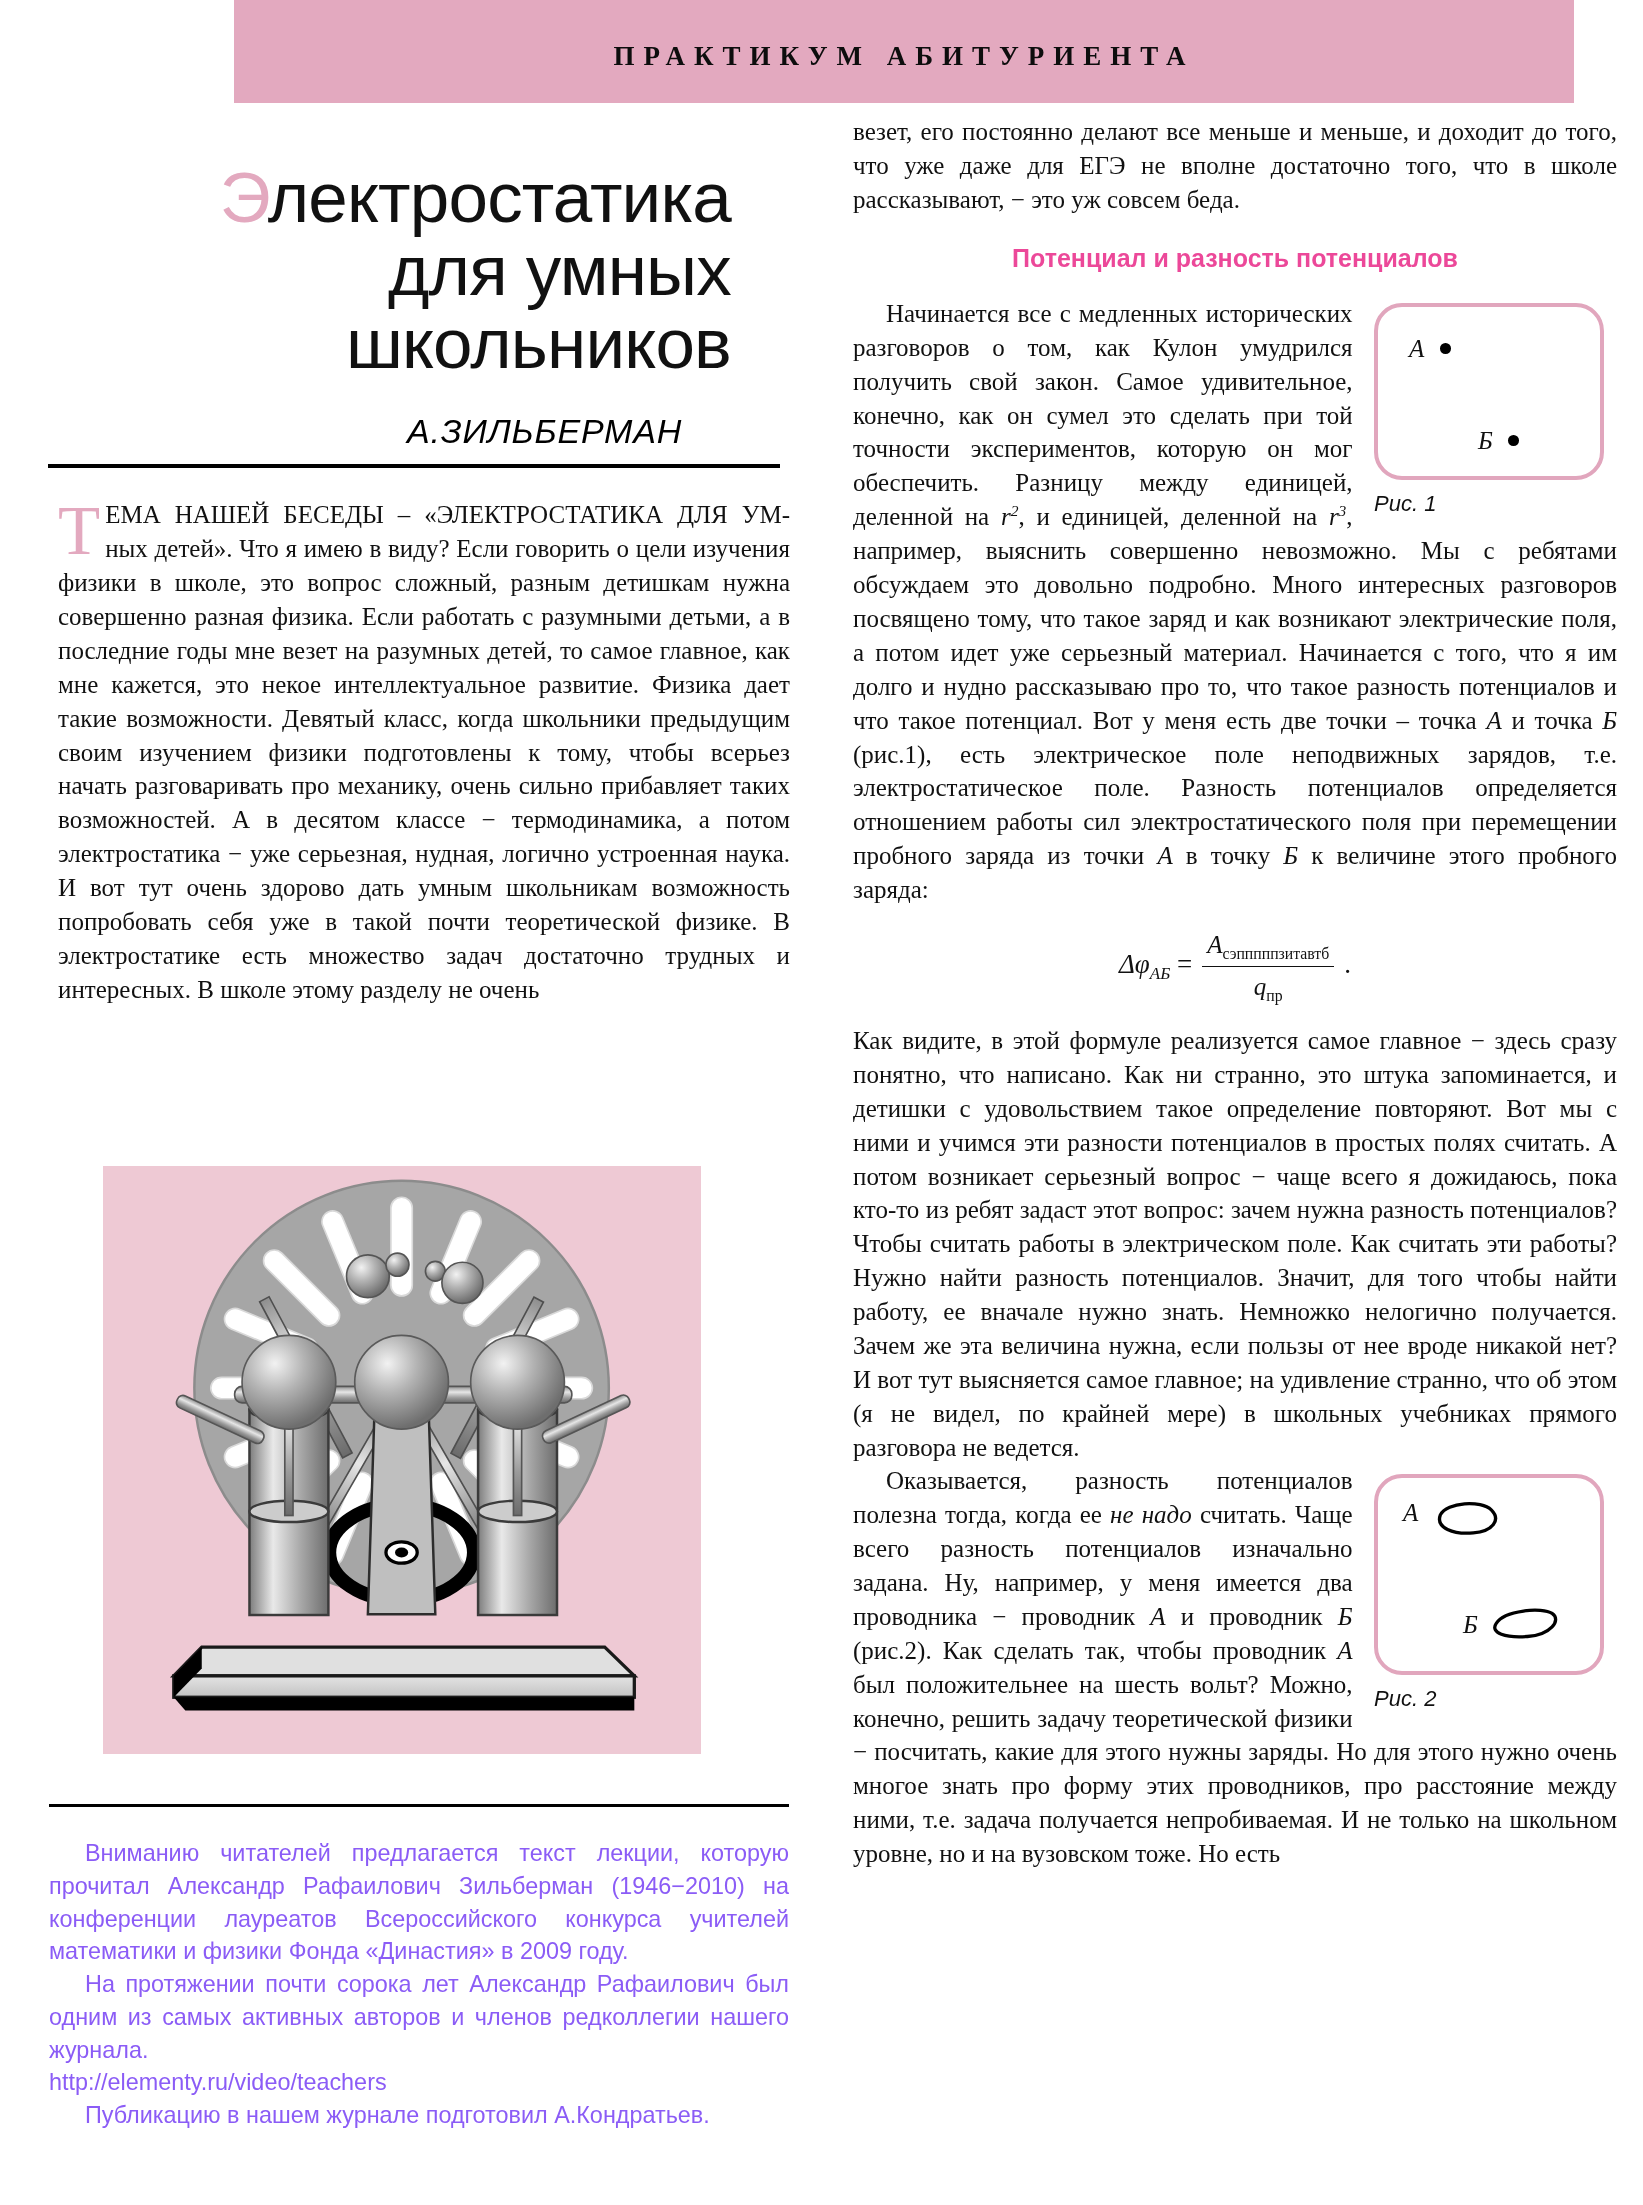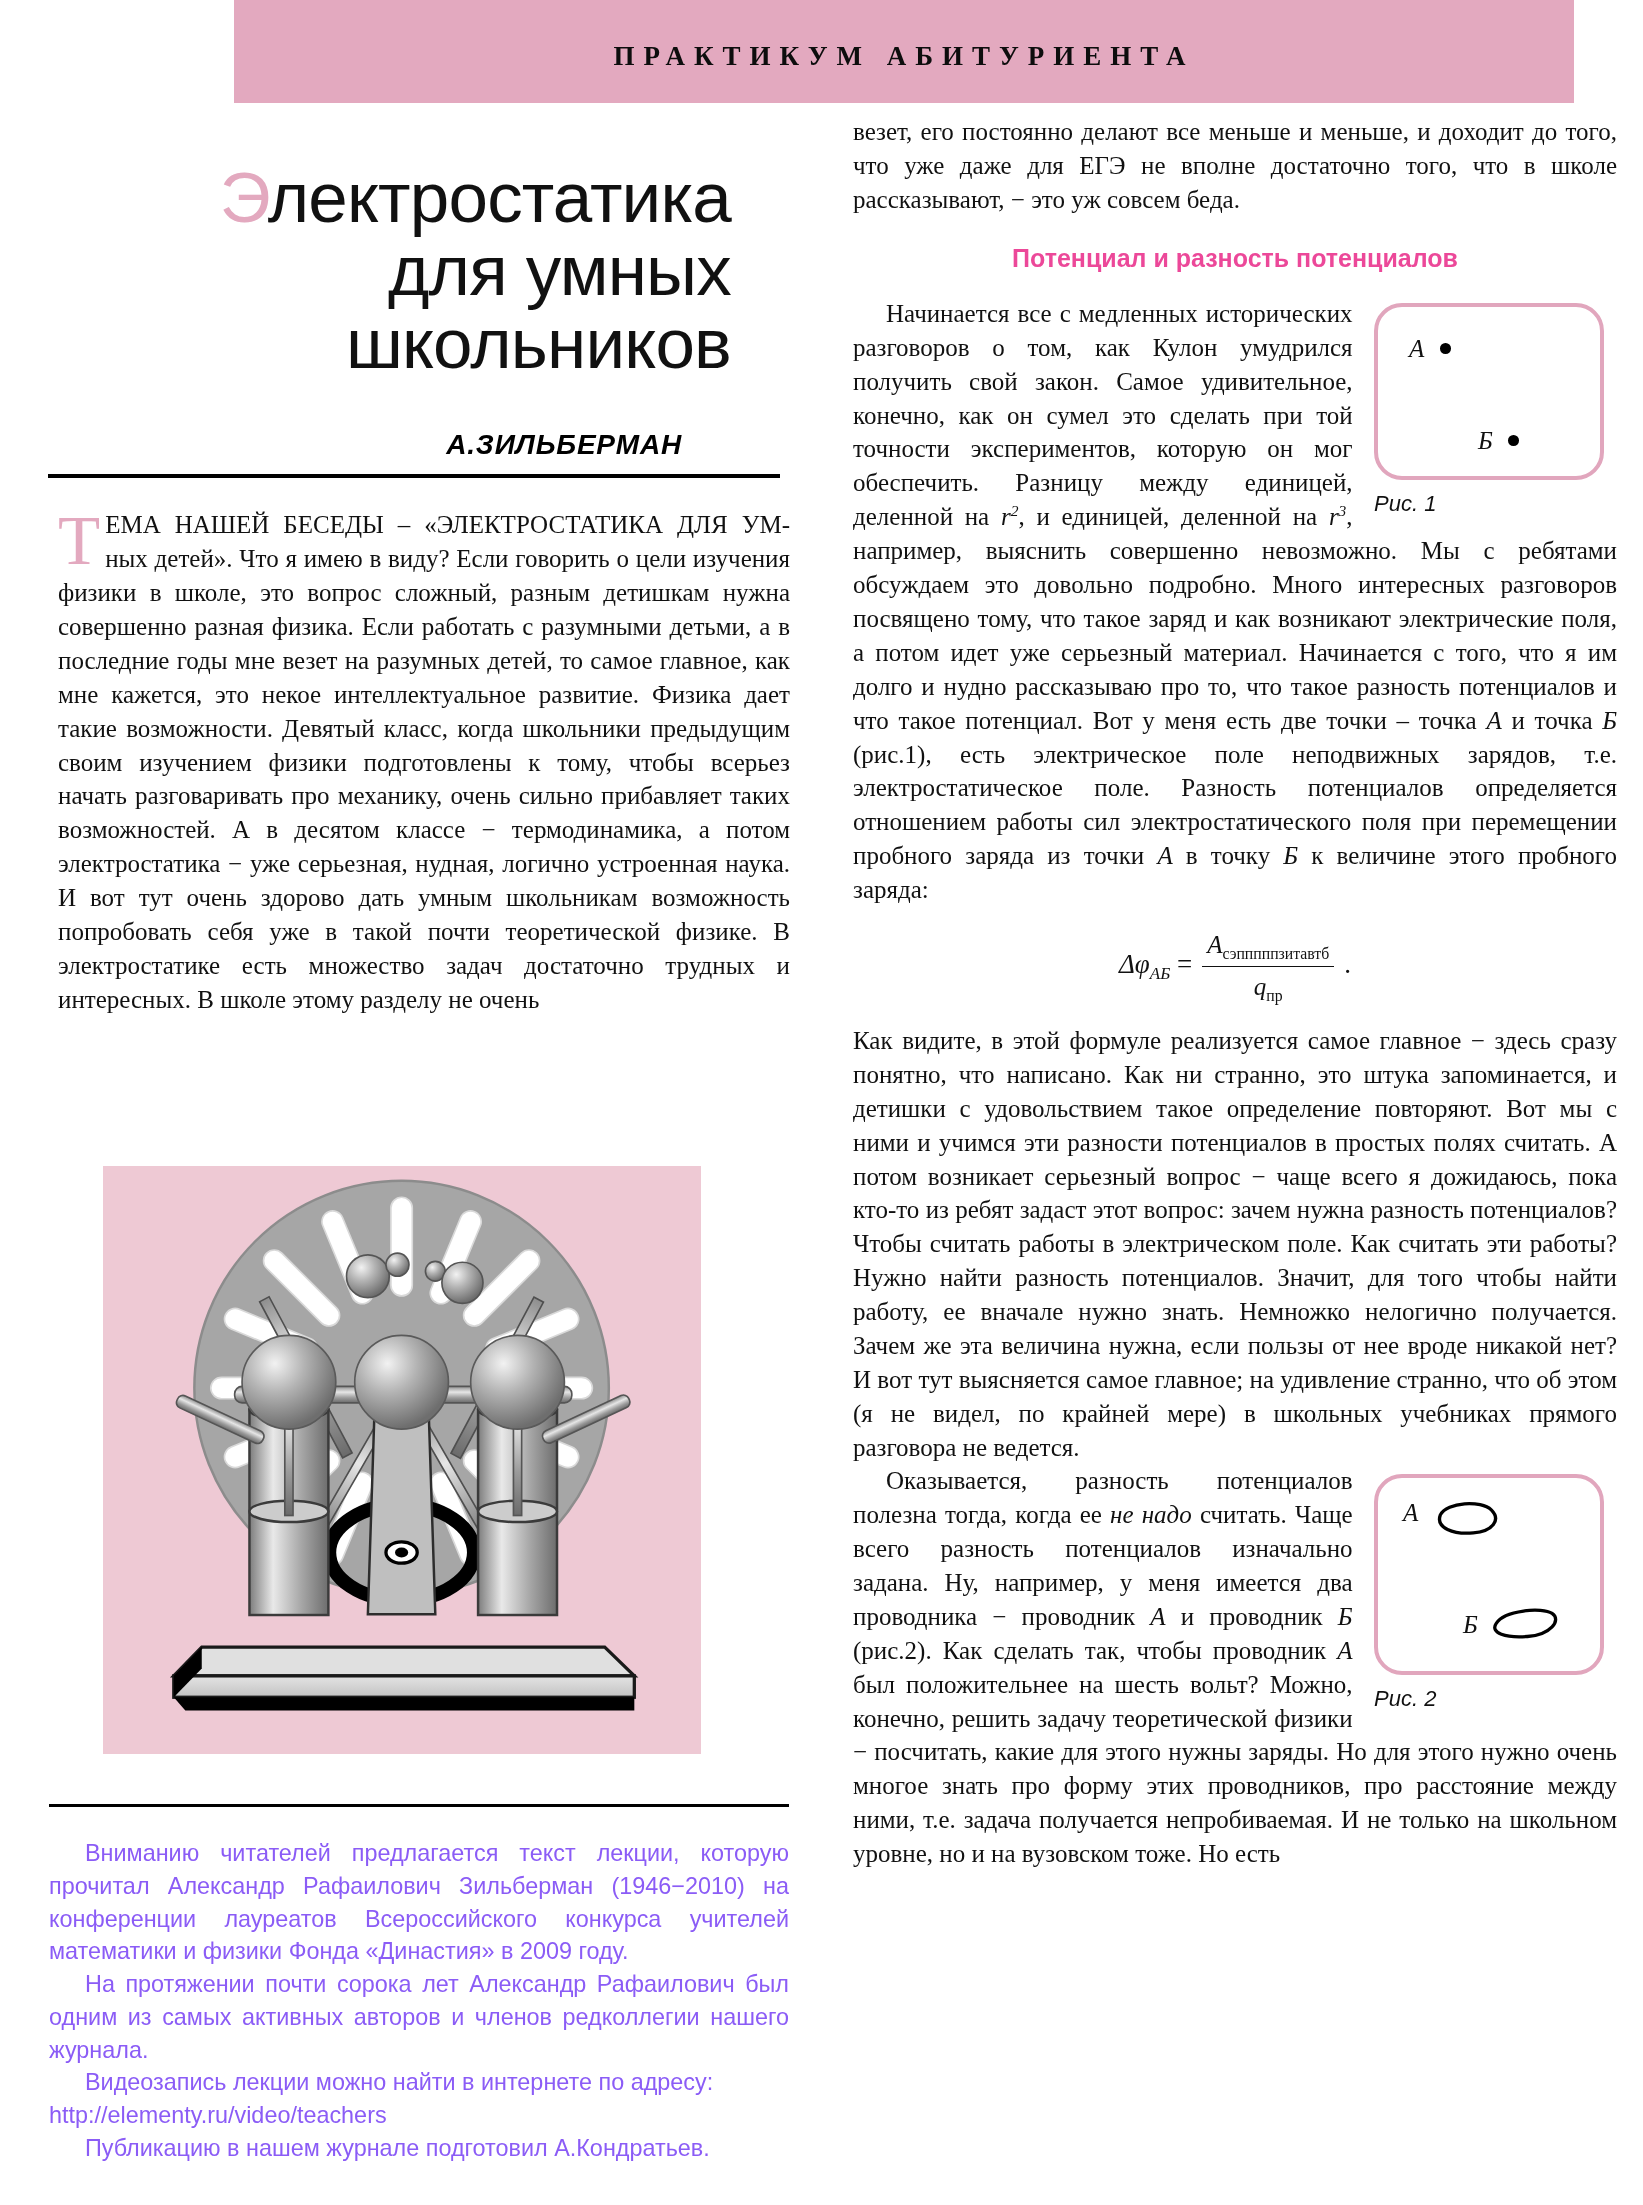--- a/index.html
+++ b/index.html
@@ -38,27 +38,27 @@
     font-size:71px;
     line-height:1.03;
     color:#111;
     letter-spacing:-0.8px;
     padding-right:59px;
     margin-top:46px;
   }
   .art-title .cap{color:#e3a9bf;}
 
   .byline{
-    margin-top:49px;
+    margin-top:32px;
     text-align:right;
     padding-right:108px;
     font-family:"Liberation Sans",sans-serif;
     font-style:italic;
-    font-weight:bold;
-    font-size:28px;
+    font-weight:normal;
+    font-size:34px;
     letter-spacing:0.8px;
     color:#000;
   }
   .rule{
     margin-top:13px;
     margin-left:-10px;
     width:732px;height:4.1px;background:#000;
   }
 
   .lead{
@@ -341,21 +341,20 @@
         <path d="M120 585 L86 620 L86 646 L120 611 Z" fill="#000"></path>
       </g>
     </svg>
   </div>
 
   <div class="illus-rule"></div>
 
   <div class="footnote">
     <p>Вниманию читателей предлагается текст лекции, которую прочитал Александр Рафаилович Зильберман (1946−2010) на конференции лауреатов Всероссийского конкурса учителей математики и физики Фонда «Династия» в 2009 году.</p>
     <p>На протяжении почти сорока лет Александр Рафаилович был одним из самых активных авторов и членов редколлегии нашего журнала.</p>
-    <p>Видеозапись лекции можно найти в интернете по адресу:</p>
     <p class="nofirst">http://elementy.ru/video/teachers</p>
     <p>Публикацию в нашем журнале подготовил А.Кондратьев.</p>
   </div>
 
   <div class="right-col">
 
     <p class="noind">везет, его постоянно делают все меньше и меньше, и доходит до того, что уже даже для ЕГЭ не вполне достаточно того, что в школе рассказывают, − это уж совсем беда.</p>
 
     <p class="subhead">Потенциал и разность потенциалов</p>
 

